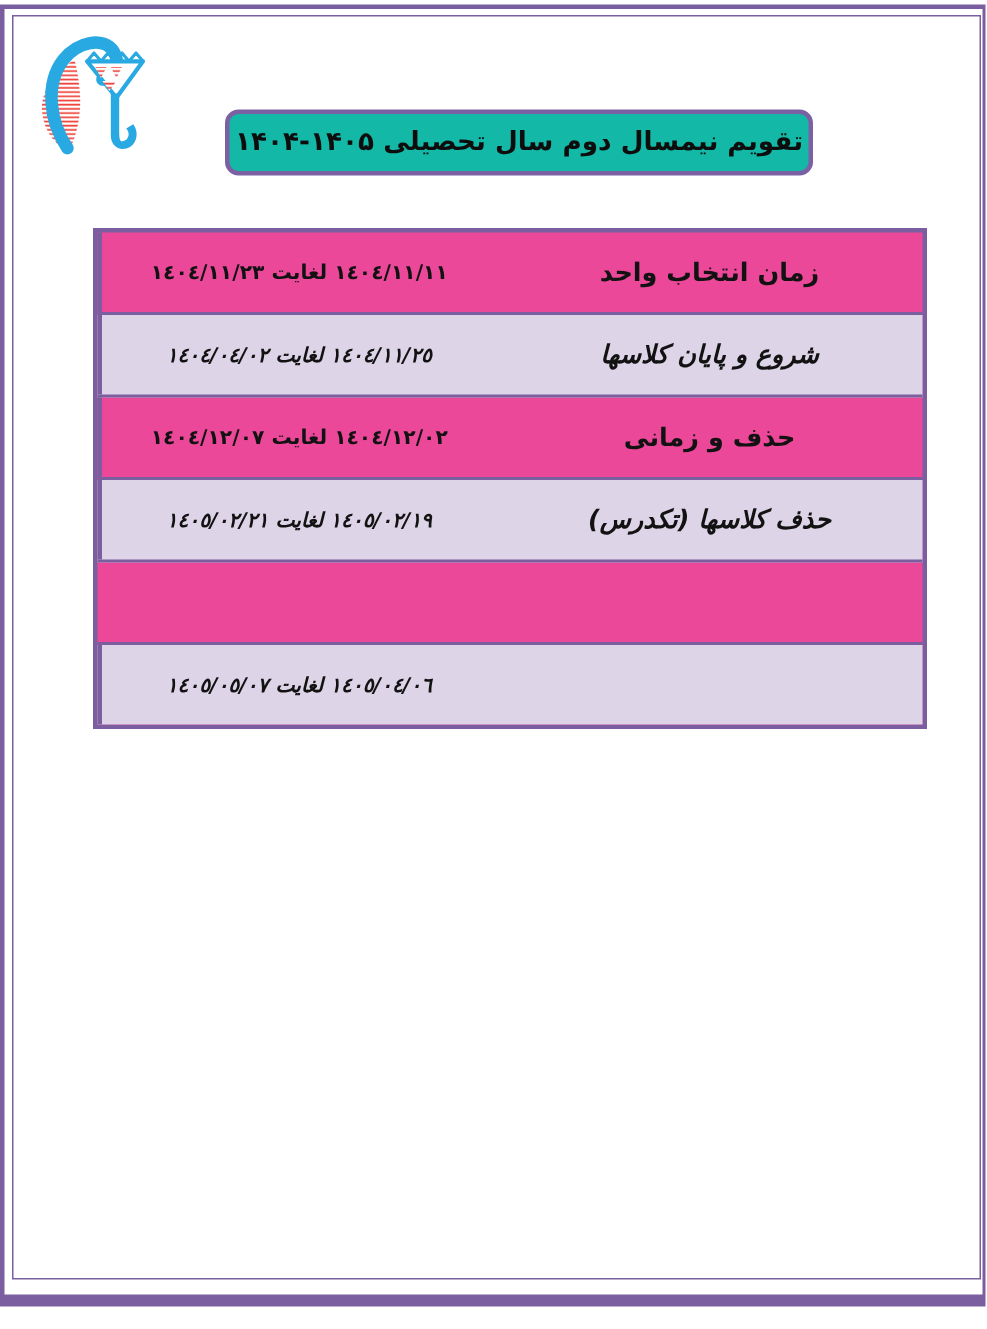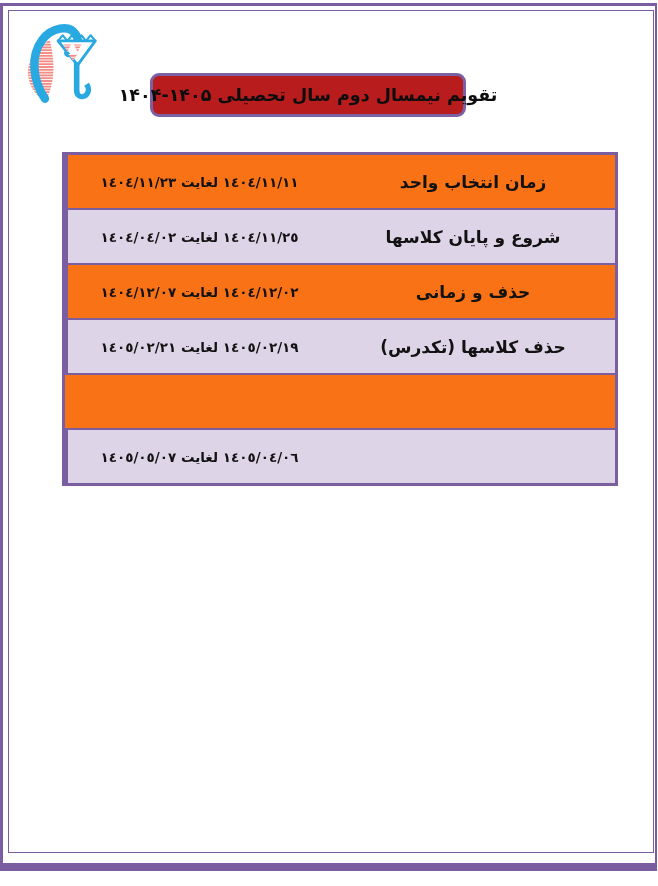--- a/index.html
+++ b/index.html
@@ -19,40 +19,40 @@
   }
   .frame-inner{
     position:absolute;top:10px;left:8px;right:4px;bottom:33px;
     border:1px solid #7b5e9f;
     pointer-events:none;
   }
   
   .logo{position:absolute;left:16px;top:14px;}
   
   .title-box{
-    position:absolute;left:150px;top:73px;width:316px;height:44px;
-    border:3px solid #7c60a4;border-radius:9px;background:#b91c1c;
+    position:absolute;left:150px;top:73px;width:392px;height:44px;
+    border:3px solid #7c60a4;border-radius:9px;background:#14b8a6;
     display:flex;align-items:center;justify-content:center;
     box-sizing:border-box;
   }
   .title-box span{
     direction:rtl;unicode-bidi:embed;
     font-weight:bold;font-size:17.5px;color:#0d0d0d;white-space:nowrap;
   }
   
   .cal-table{
     position:absolute;left:62px;top:152px;width:556px;
-    border:3px solid #7b5e9f;box-sizing:border-box;background:#f97316;
+    border:3px solid #7b5e9f;box-sizing:border-box;background:#ec4899;
   }
   .cal-row{
     display:flex;flex-direction:row;height:53px;
     border-bottom:2px solid #7b5e9f;
   }
   .cal-row:last-child{border-bottom:none;}
-  .cal-row.alt{background:#ddd4e8;}
+  .cal-row.alt{background:#ddd4e8;font-style:italic;}
   .cell{
     display:flex;align-items:center;justify-content:center;
     direction:rtl;unicode-bidi:embed;
     font-weight:bold;color:#121212;box-sizing:border-box;
     text-align:center;padding:0 8px;
   }
   .cell.dates{width:266px;font-size:13.5px;border-left:3px solid #7b5e9f;}
   .cell.label{flex:1;font-size:17px;}
 </style>
 </head>

